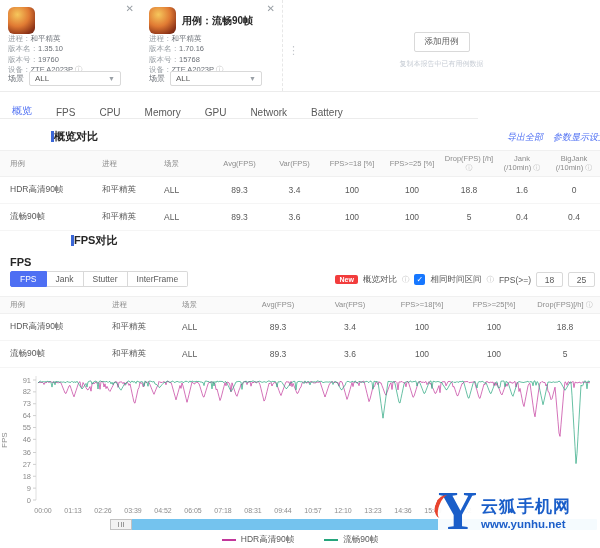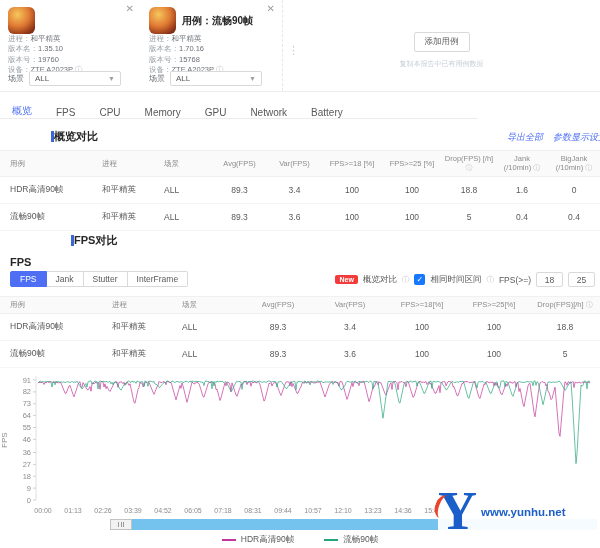--- a/index.html
+++ b/index.html
@@ -375,17 +375,18 @@
       </span>
       <span class="item">
         <span class="dash" style="background: rgb(38, 165, 124);"></span>
         <span>流畅90帧</span>
       </span>
     </div>
 
   <div class="watermark">
     <div class="wm-y">Y</div>
     <div class="wm-text">
+      <div class="wm-1">云狐手机网</div>
       <div class="wm-2">www.yunhu.net</div>
     </div>
   </div>
 
 </div>
 
 </body></html>

